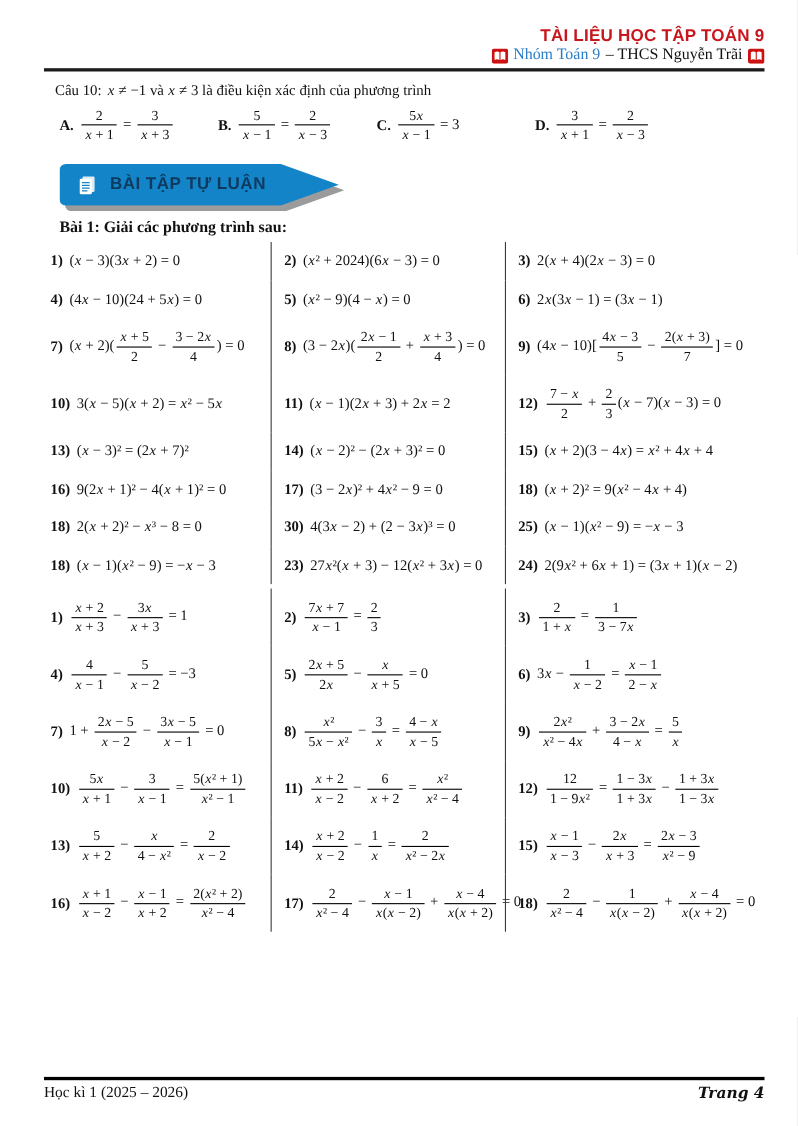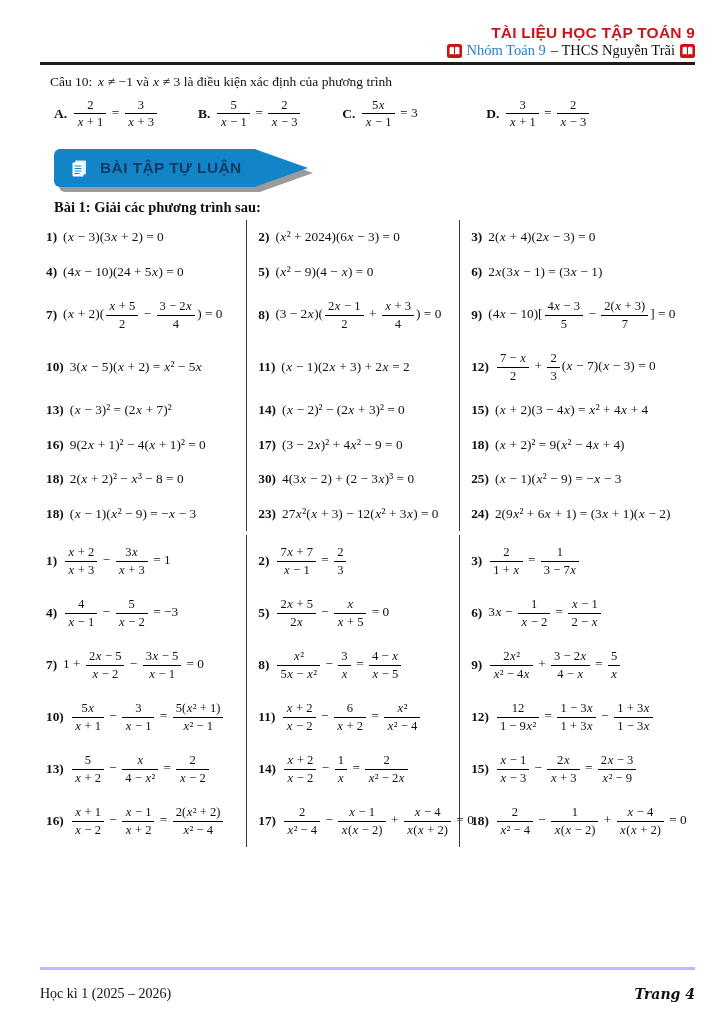--- a/index.html
+++ b/index.html
@@ -43,21 +43,21 @@
   .cell{display:flex;align-items:center;padding:9px 4px 9px 6px;font-size:13.3px;line-height:1.25;}
   .grid3 .cell:nth-child(3n+2),.grid3 .cell:nth-child(3n){border-left:1px solid #3a3a3a;padding-left:11px;}
   .eqno{font-weight:bold;margin-right:6px;white-space:nowrap;}
   .math{white-space:nowrap;}
   .math i{font-style:italic;padding:0 .5px;}
   .frac{display:inline-block;vertical-align:middle;text-align:center;margin:1px 2px;font-size:12.6px;line-height:1.15;}
   .frac .num{display:block;padding:0 3px 1px;border-bottom:1px solid #000;}
   .frac .den{display:block;padding:1px 3px 0;}
 
   
-  .footer{position:absolute;left:40px;right:30px;bottom:22px;border-top:3px solid #c4b5fd;padding-top:16px;
+  .footer{position:absolute;left:40px;right:30px;bottom:22px;border-top:3px solid #000000;padding-top:4px;
     display:flex;justify-content:space-between;font-size:14px;}
   .footer-right{font-style:italic;font-weight:bold;font-family:"DejaVu Serif",serif;}
 </style>
 </head>
 <body>
 
 <div class="page" style="--title-red: #c8161d; --link-blue: #2a7dc8; --banner-blue: #1484c9; --banner-text: #0e3a5f; --icon-red: #ce1212;">
   <div class="inner">
 
     <div class="hdr">

